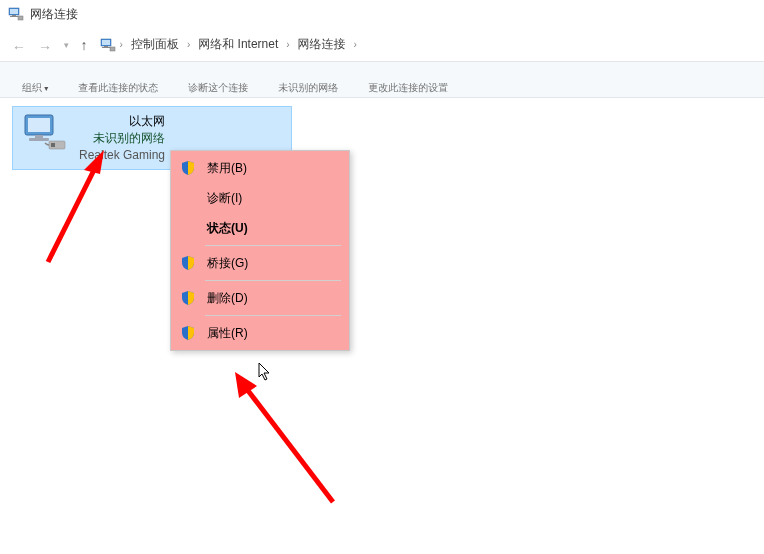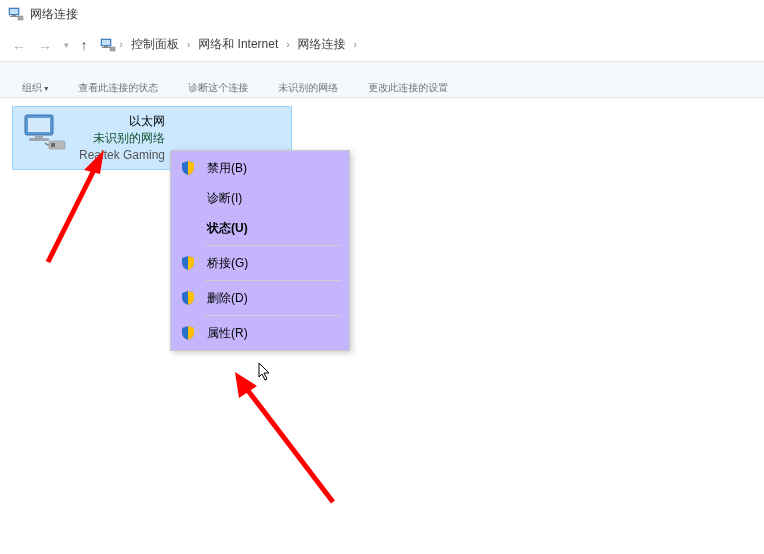--- a/index.html
+++ b/index.html
@@ -142,21 +142,21 @@
       color: #555;
       white-space: nowrap;
     }
     
     
     .context-menu {
       position: absolute;
       top: 150px;
       left: 170px;
       width: 180px;
-      background: #c4b5fd;
+      background: #fca5a5;
       border: 1px solid #c8c8c8;
       box-shadow: 2px 2px 6px rgba(0,0,0,0.2);
       padding: 2px;
     }
     .menu-item {
       display: flex;
       align-items: center;
       padding: 6px 8px 6px 6px;
       gap: 10px;
       cursor: pointer;

